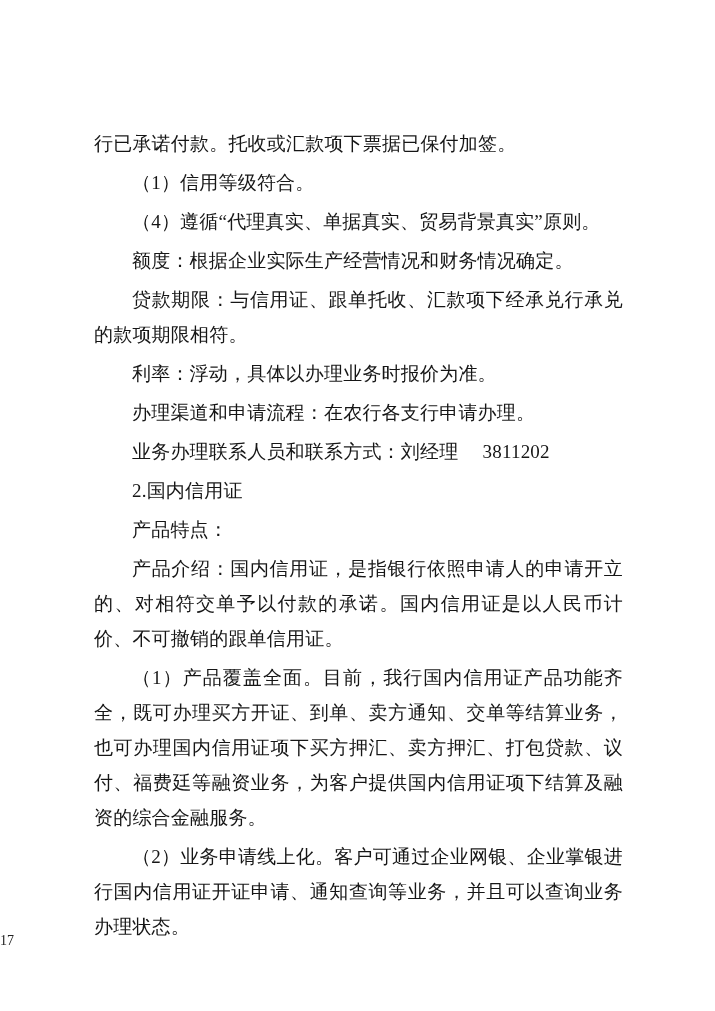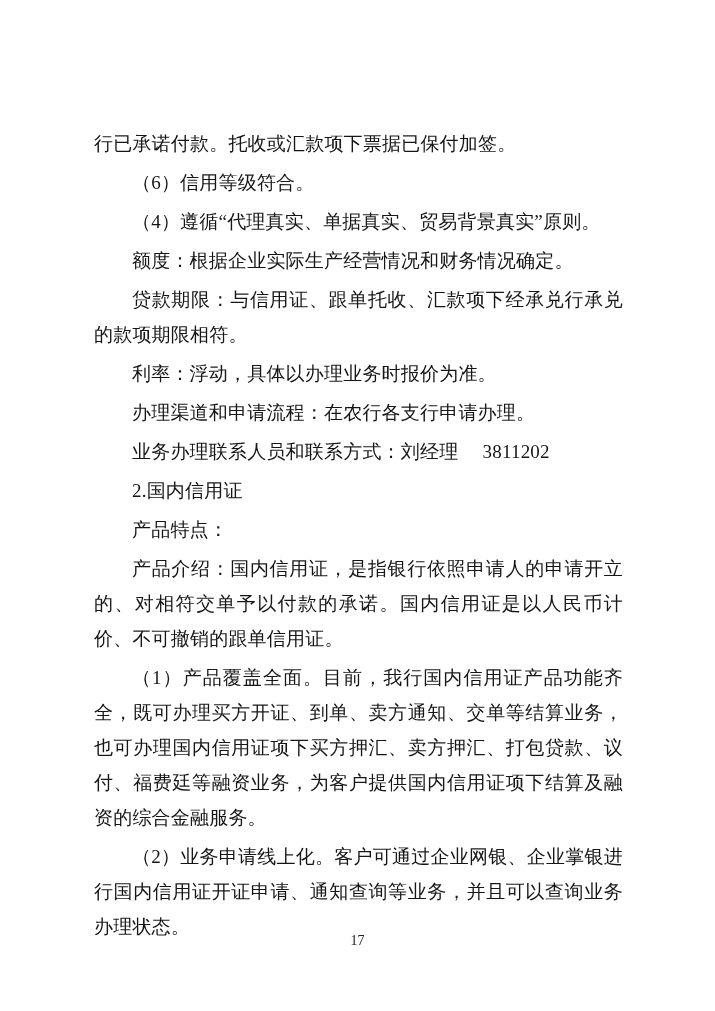--- a/index.html
+++ b/index.html
@@ -40,37 +40,36 @@
     text-indent: 0;
   }
   .label {
     font-weight: 400;
   }
   .footer {
     position: absolute;
     left: 0;
     right: 0;
     top: 932px;
-    text-align: center;
     font-size: 14px;
     line-height: 18px;
     color: #222222;
     font-family: "Liberation Serif", "DejaVu Serif", serif;
   }
 </style>
 </head>
 <body>
 
 <div class="page">
 
   <div class="content">
 
     <p class="para flush"><span>行已承诺付款。托收或汇款项下票据已保付加签。</span></p>
 
-    <p class="para"><span>（6）信用等级符合。</span></p>
+    <p class="para"><span>（1）信用等级符合。</span></p>
 
     <p class="para"><span>（4）遵循“代理真实、单据真实、贸易背景真实”原则。</span></p>
 
     <p class="para"><b class="label">额度：</b><span>根据企业实际生产经营情况和财务情况确定。</span></p>
 
     <p class="para"><b class="label">贷款期限：</b><span>与信用证、跟单托收、汇款项下经承兑行承兑的款项期限相符。</span></p>
 
     <p class="para"><b class="label">利率：</b><span>浮动，具体以办理业务时报价为准。</span></p>
 
     <p class="para"><b class="label">办理渠道和申请流程：</b><span>在农行各支行申请办理。</span></p>

